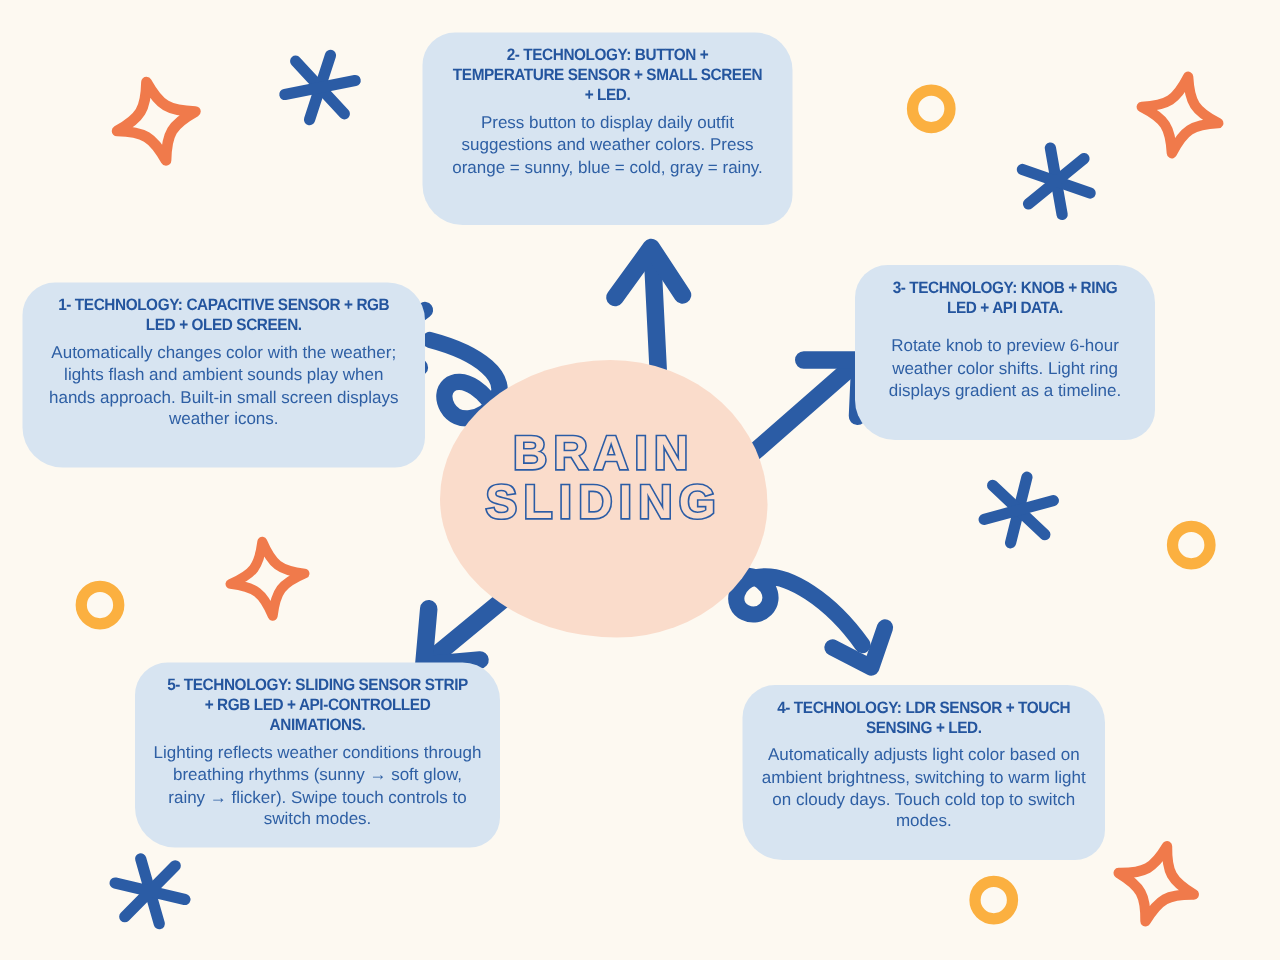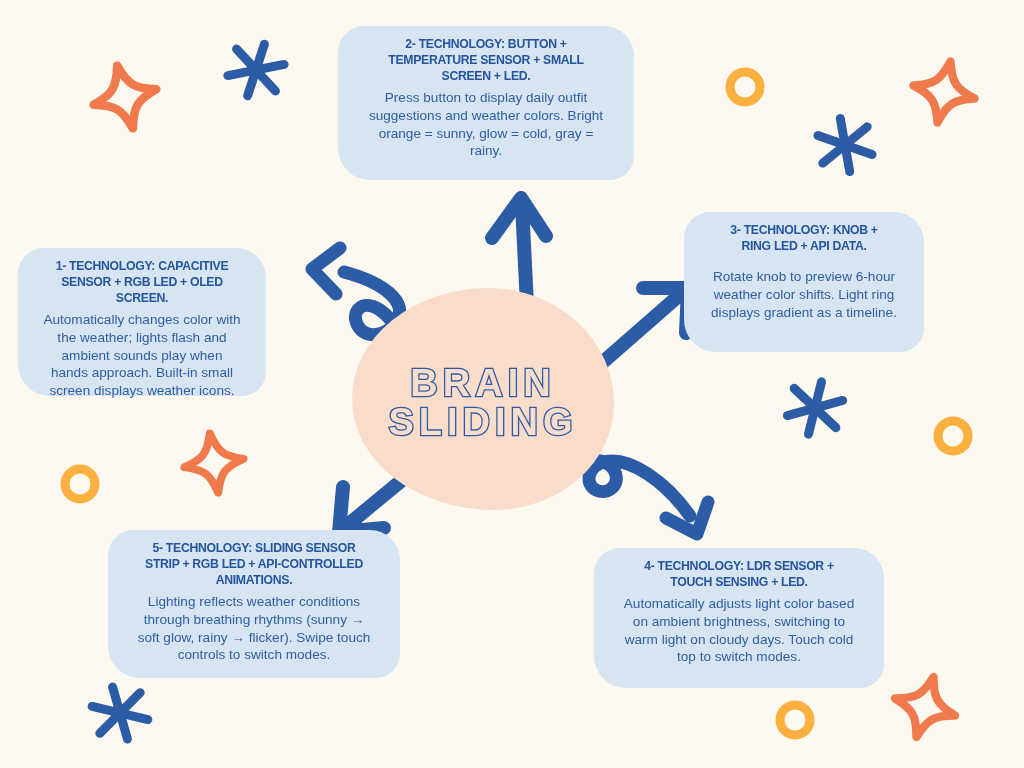--- a/index.html
+++ b/index.html
@@ -9,54 +9,54 @@
     font-family:"Liberation Sans", sans-serif;
   }
   #canvas{position:absolute;inset:0;width:1024px;height:768px;}
 
   .card{
     position:absolute;
     background:#D7E4F1;
     color:#2B5CA5;
     border-radius:26px 30px 24px 32px;
     box-sizing:border-box;
-    padding:10px 24px 12px;
+    padding:10px 14px 12px;
     text-align:center;
   }
   .card .title{
     font-weight:bold;
     font-size:13.2px;
     line-height:1.22;
     letter-spacing:-0.35px;
     color:#24559E;
     transform:scaleX(0.93);
     transform-origin:center;
     margin:0 0 5px 0;
   }
   .card .body{
     font-size:13.6px;
     line-height:1.3;
     color:#2E5FA4;
     margin:0;
   }
 
-  #card1{left:18px;  top:248px; width:248px; height:148px;}
+  #card1{left:18px;  top:226px; width:322px; height:148px;}
   #card2{left:338px; top:26px;  width:296px; height:154px;}
   #card3{left:684px; top:212px; width:240px; height:140px;}
   #card3 .body{margin-top:14px;}
   #card4{left:594px; top:548px; width:290px; height:140px;}
   #card5{left:108px; top:530px; width:292px; height:148px;}
 
   #center-shape{
     position:absolute;left:352px;top:288px;width:262px;height:222px;
     background:#FADCCB;
     border-radius:52% 48% 46% 54% / 50% 52% 48% 50%;
   }
   #center-title{
-    position:absolute;left:352px;top:292px;width:262px;height:222px;
+    position:absolute;left:352px;top:272px;width:262px;height:222px;
     display:flex;flex-direction:column;align-items:center;justify-content:center;
     font-weight:bold;font-size:38px;line-height:1.03;
     letter-spacing:5px;text-align:center;
     color:#FADCCB;
     -webkit-text-stroke:2.6px #2B5CA5;
     paint-order:stroke fill;
   }
   #center-title span{display:block;}
 </style>
 </head>
@@ -152,21 +152,21 @@
   <span>SLIDING</span>
 </div>
 
 <div class="card" id="card1">
   <p class="title">1- TECHNOLOGY: CAPACITIVE SENSOR + RGB LED + OLED SCREEN.</p>
   <p class="body">Automatically changes color with the weather; lights flash and ambient sounds play when hands approach. Built-in small screen displays weather icons.</p>
 </div>
 
 <div class="card" id="card2">
   <p class="title">2- TECHNOLOGY: BUTTON + TEMPERATURE SENSOR + SMALL SCREEN + LED.</p>
-  <p class="body">Press button to display daily outfit suggestions and weather colors. Bright orange = sunny, glow = cold, gray = rainy.</p>
+  <p class="body">Press button to display daily outfit suggestions and weather colors. Press orange = sunny, blue = cold, gray = rainy.</p>
 </div>
 
 <div class="card" id="card3">
   <p class="title">3- TECHNOLOGY: KNOB + RING LED + API DATA.</p>
   <p class="body">Rotate knob to preview 6-hour weather color shifts. Light ring displays gradient as a timeline.</p>
 </div>
 
 <div class="card" id="card4">
   <p class="title">4- TECHNOLOGY: LDR SENSOR + TOUCH SENSING + LED.</p>
   <p class="body">Automatically adjusts light color based on ambient brightness, switching to warm light on cloudy days. Touch cold top to switch modes.</p>

